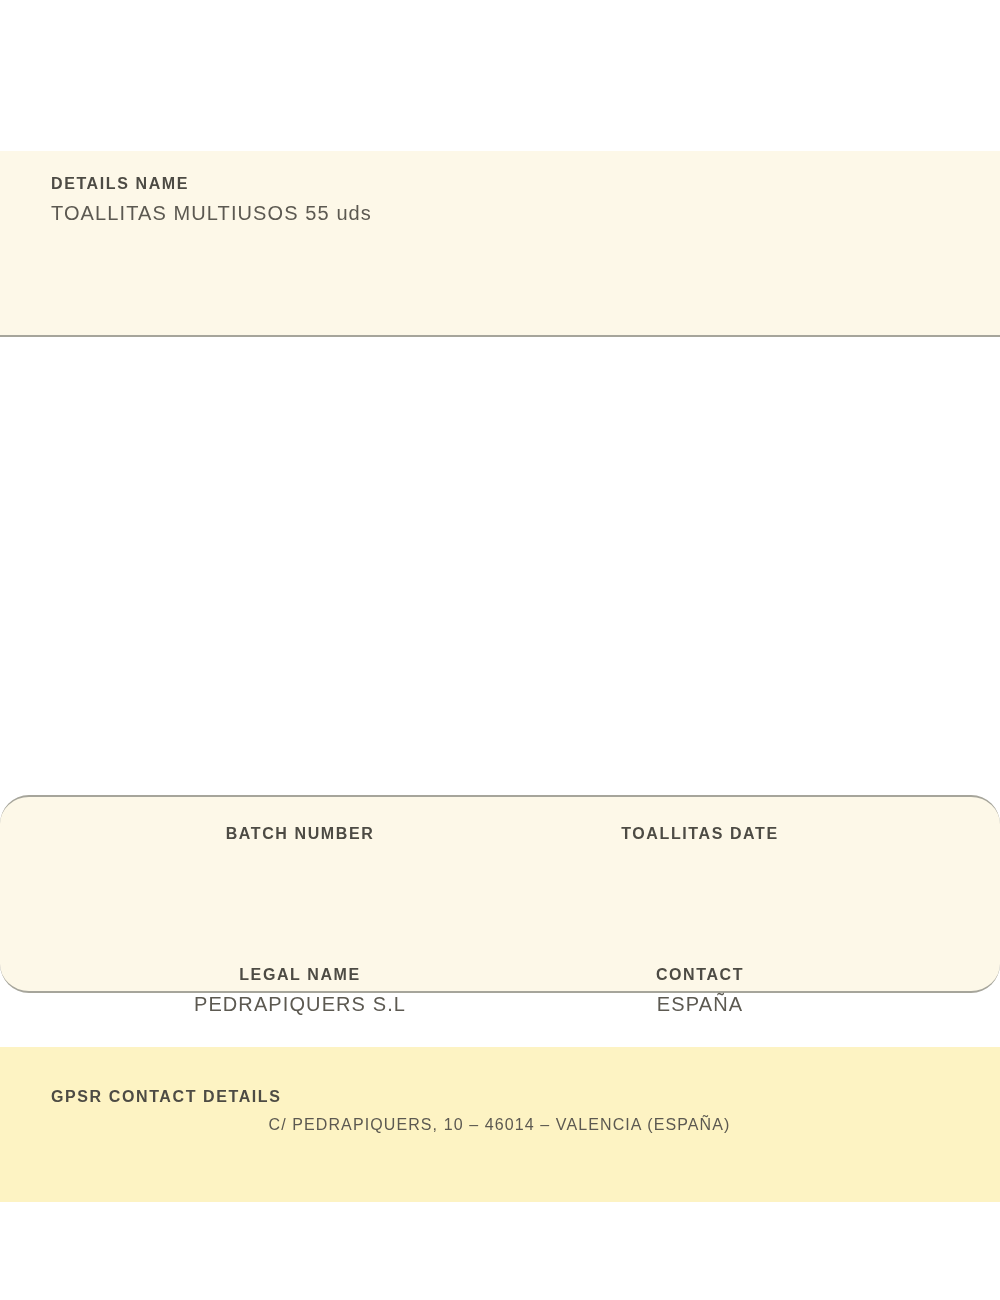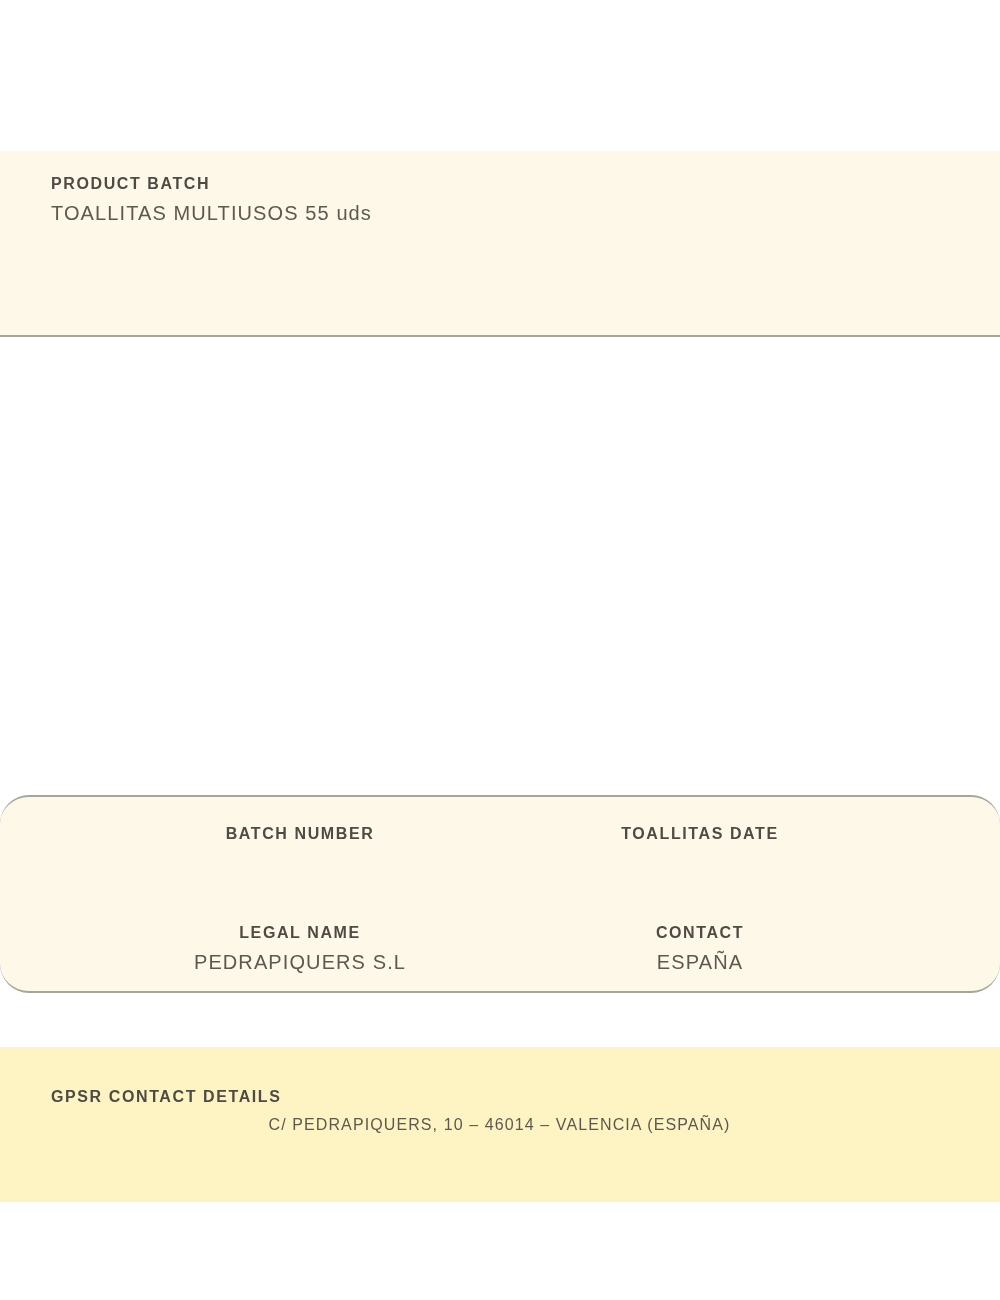--- a/index.html
+++ b/index.html
@@ -58,38 +58,38 @@
     line-height: 20px;
     margin-top: 9px;
   }
   .two-col {
     display: flex;
   }
   .two-col .col {
     flex: 1 1 50%;
     text-align: center;
   }
-  .row2 { margin-top: 70px; }
+  .row2 { margin-top: 112px; }
   .gpsr-address {
     margin-top: 8px;
     text-align: center;
     font-size: 16px;
     letter-spacing: 1.1px;
     color: var(--value-text, #5c5951);
     line-height: 20px;
   }
 </style>
 </head>
 <body>
 
 <div class="page">
 
   <section class="band product-band">
     <div class="field">
-      <div class="field-label">PRODUCT BATCH</div>
+      <div class="field-label">DETAILS NAME</div>
       <div class="field-value">TOALLITAS MULTIUSOS 55 uds</div>
     </div>
   </section>
 
   <section class="band batch-band">
     <div class="two-col row1">
       <div class="col">
         <div class="field-label">BATCH NUMBER</div>
         <div class="field-value"></div>
       </div>

